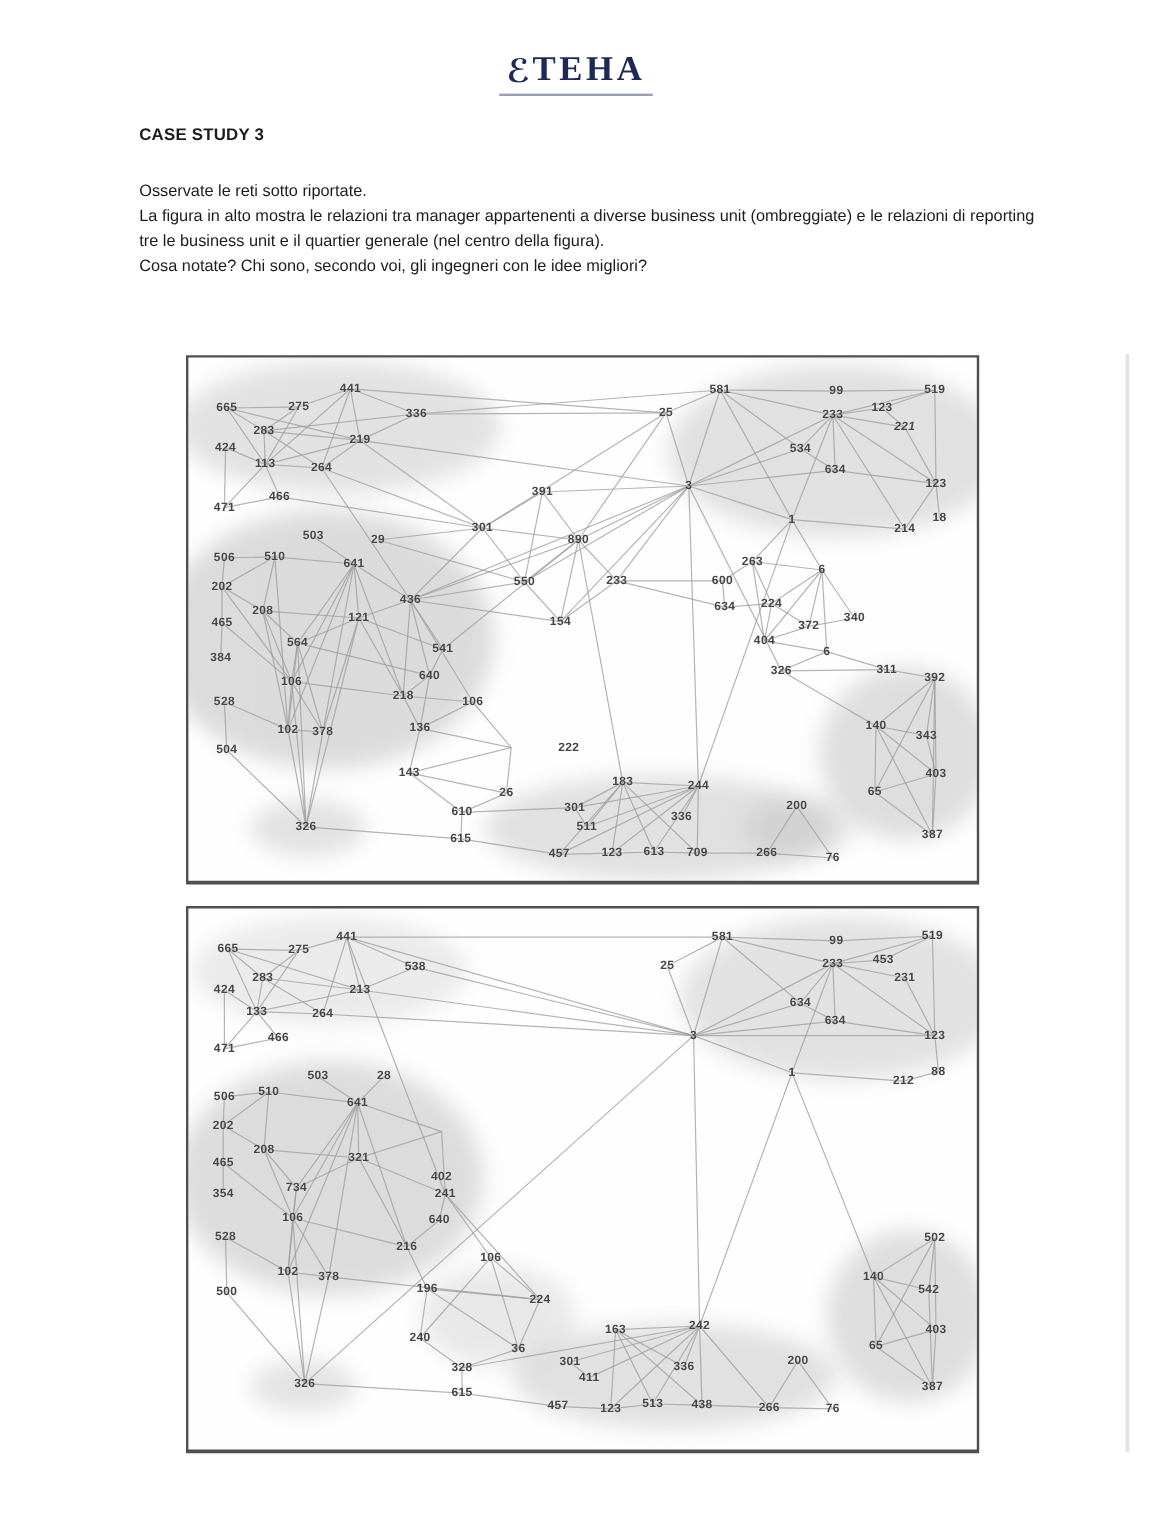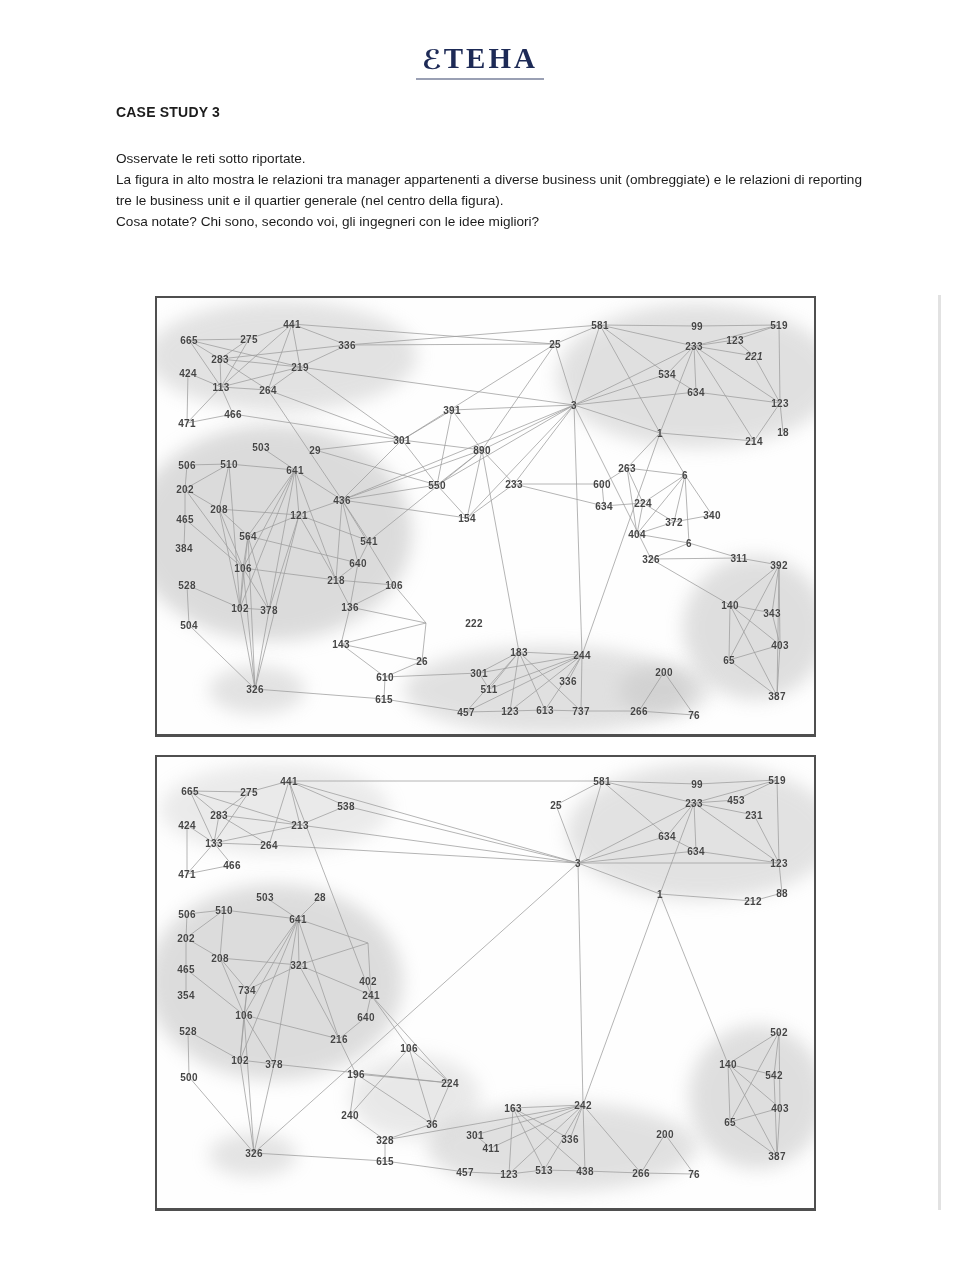--- a/index.html
+++ b/index.html
@@ -348,21 +348,21 @@
       <span class="node" style="left: 411px; top: 383px;">336</span>
       <span class="node" style="left: 507px; top: 374px;">200</span>
       <span class="node" style="left: 322px; top: 375px;">301</span>
       <span class="node" style="left: 332px; top: 391px;">511</span>
       <span class="node" style="left: 98px; top: 391px;">326</span>
       <span class="node" style="left: 227px; top: 401px;">615</span>
       <span class="node" style="left: 620px; top: 398px;">387</span>
       <span class="node" style="left: 309px; top: 414px;">457</span>
       <span class="node" style="left: 353px; top: 413px;">123</span>
       <span class="node" style="left: 388px; top: 412px;">613</span>
-      <span class="node" style="left: 424px; top: 413px;">737</span>
+      <span class="node" style="left: 424px; top: 413px;">709</span>
       <span class="node" style="left: 482px; top: 413px;">266</span>
       <span class="node" style="left: 537px; top: 417px;">76</span>
     </div>
   <div class="figure" id="fig1" style="left: 155px; top: 755px; width: 657px; height: 451px;">
       <svg width="657" height="451">
         <defs>
           <filter id="blur1" x="-60%" y="-60%" width="220%" height="220%">
             <feGaussianBlur stdDeviation="9"></feGaussianBlur>
           </filter>
         </defs>

